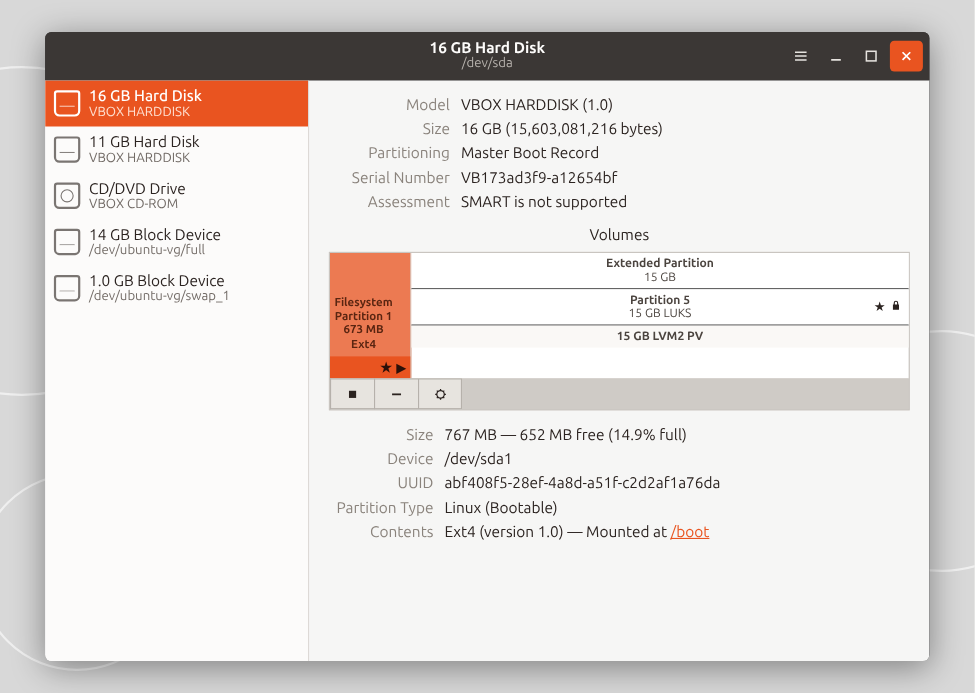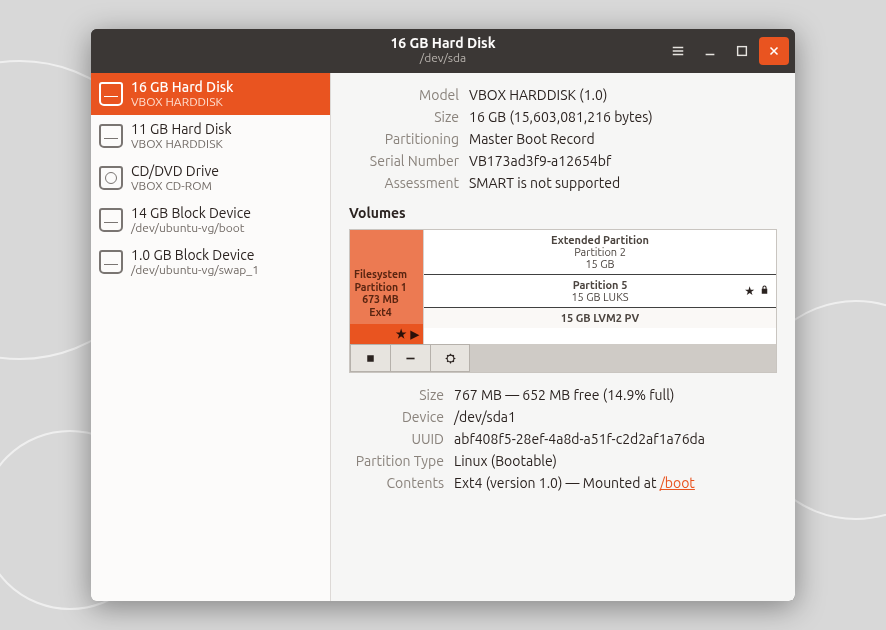--- a/index.html
+++ b/index.html
@@ -13,21 +13,21 @@
     height: 630px;
     width: 886px;
   }
   .bg-circles {
     position: absolute; inset:0; overflow:hidden; z-index:0;
   }
   .bg-circles div {
     position:absolute; border:2px solid rgba(255,255,255,0.6); border-radius:50%;
   }
   .window {
-    width: 704px;
+    width: 804px;
     height: 572px;
     background: #404040;
     border-radius: 6px;
     overflow: hidden;
     box-shadow: 0 6px 30px rgba(0,0,0,0.4);
     display: flex;
     flex-direction: column;
     position: relative;
     z-index: 1;
   }
@@ -88,21 +88,21 @@
   .detail {
     flex:1; padding: 14px 18px 18px 18px; overflow:auto;
     color:#2b2320;
   }
   .kv-grid {
     display:grid; grid-template-columns: 110px 1fr; row-gap:6px; column-gap:10px;
     margin-bottom:14px;
   }
   .kv-grid .k { text-align:right; color:#8a837c; font-size:14px;}
   .kv-grid .v { color:#2b2320; }
-  .section-h { font-weight:700; margin: 4px 0 8px 0; font-size:14px;}
+  .section-h { font-weight:400; margin: 4px 0 8px 0; font-size:14px;text-align:center;}
 
   .vol-container {
     border:1px solid #c9c5c0; background:#cfcbc6;
   }
   .vol-top { display:flex; background:#fff; }
   .vol-left {
     width:74px; background:#ec7a52; color:#5a2511;
     text-align:center; font-size:10.5px; font-weight:600;
     display:flex; flex-direction:column;
     border-right:1px solid #d7d2cd;
@@ -205,21 +205,21 @@
         <div class="icon optical"></div>
         <div class="labels">
           <div class="l1">CD/DVD Drive</div>
           <div class="l2">VBOX CD-ROM</div>
         </div>
       </div>
       <div class="sb-item">
         <div class="icon"></div>
         <div class="labels">
           <div class="l1">14 GB Block Device</div>
-          <div class="l2">/dev/ubuntu-vg/boot</div>
+          <div class="l2">/dev/ubuntu-vg/full</div>
         </div>
       </div>
       <div class="sb-item">
         <div class="icon"></div>
         <div class="labels">
           <div class="l1">1.0 GB Block Device</div>
           <div class="l2">/dev/ubuntu-vg/swap_1</div>
         </div>
       </div>
     </div>
@@ -250,21 +250,20 @@
               <div>673 MB Ext4</div>
             </div>
             <div class="vl-foot">
               <span class="star" style="color:#2b1009"></span>
               <span class="play" style="color:#2b1009"></span>
             </div>
           </div>
           <div class="vol-right">
             <div class="vol-row">
               <div class="r1">Extended Partition</div>
-              <div class="r2">Partition 2</div>
               <div class="r2">15 GB</div>
             </div>
             <div class="vol-row">
               <div class="r1">Partition 5</div>
               <div class="r2">15 GB LUKS</div>
               <div class="icons">
                 <span class="star"></span>
                 <svg class="lock-svg" viewBox="0 0 16 16">
                     <path fill="#2b2320" d="M5 7V5a3 3 0 016 0v2h1v7H4V7h1zm1.5 0h3V5a1.5 1.5 0 00-3 0v2z"></path>
                   </svg>

